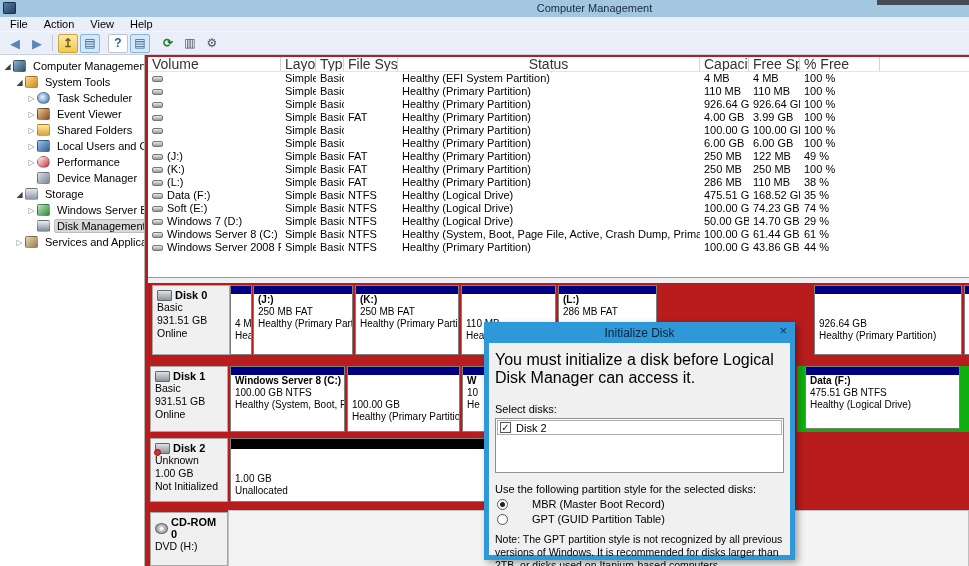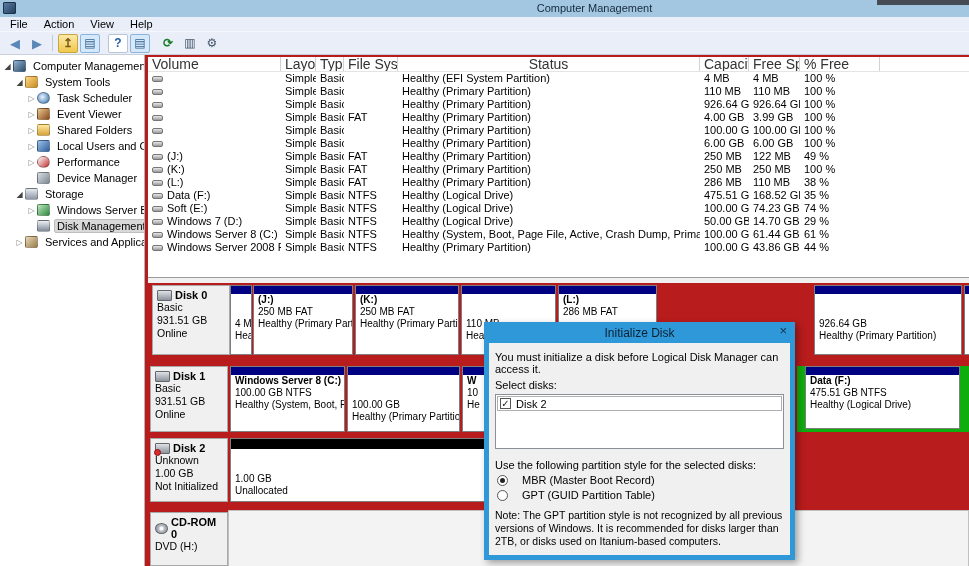--- a/index.html
+++ b/index.html
@@ -81,27 +81,27 @@
   .part-pad { padding-top:24px; }
   .ext-frame { position:absolute; background:#0fae0f; }
   .cd-tray { position:absolute; border:1px solid #c0c0c0; background:#f3f3f3; }
   
   .dialog { position:absolute; left:484px; top:322px; width:311px; height:238px; background:#2f98d8;
             box-shadow:3px 3px 7px rgba(0,0,0,.35); z-index:10; }
   .dlg-title { height:21px; display:flex; align-items:center; justify-content:center; position:relative;
                font-size:12px; color:#0d2235; }
   .dlg-close { position:absolute; right:8px; top:1px; font-size:13px; color:#12314a; cursor:default; }
   .dlg-body { position:absolute; left:5px; top:21px; right:5px; bottom:5px; background:#f0f0f0; padding:8px 6px 0 6px; }
-  .dlg-text { font-size:11px; margin-bottom:4px; }
+  .dlg-text { font-size:16px; margin-bottom:16px; }
   .dlg-label { font-size:11px; margin-bottom:3px; }
   .listbox { height:55px; background:#fff; border:1px solid #8a8f98; margin-bottom:10px; padding:1px; }
   .lb-row { display:flex; align-items:center; height:15px; border:1px solid #b0b0b0; padding-left:2px; gap:5px; }
   .checkbox { width:11px; height:11px; background:#fff; border:1px solid #555; font-size:10px; line-height:9px;
               text-align:center; color:#222; flex:none; }
-  .radio-row { display:flex; align-items:center; gap:14px; margin:3px 0 3px 2px; font-size:11px; }
+  .radio-row { display:flex; align-items:center; gap:24px; margin:3px 0 3px 2px; font-size:11px; }
   .radio { width:11px; height:11px; border:1px solid #555; border-radius:50%; background:#fff; position:relative; flex:none; }
   .radio.on::after { content:""; position:absolute; left:2px; top:2px; width:5px; height:5px; border-radius:50%; background:#222; }
   .dlg-note { font-size:10.5px; line-height:13px; margin-top:8px; }
   .dlg-buttons { position:absolute; right:10px; bottom:8px; display:flex; gap:8px; }
   .btn { width:70px; height:21px; background:linear-gradient(#f4f4f4,#e3e3e3); border:1px solid #8a8a8a;
          font-size:11px; text-align:center; line-height:19px; border-radius:1px; }
   .btn.focused { border:2px solid #49a3dc; line-height:17px; }
 </style>
 </head>
 <body>

